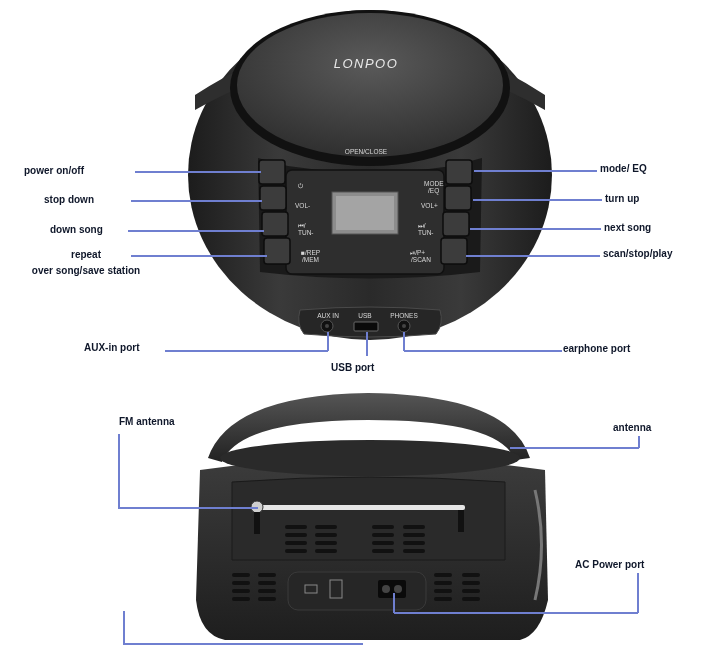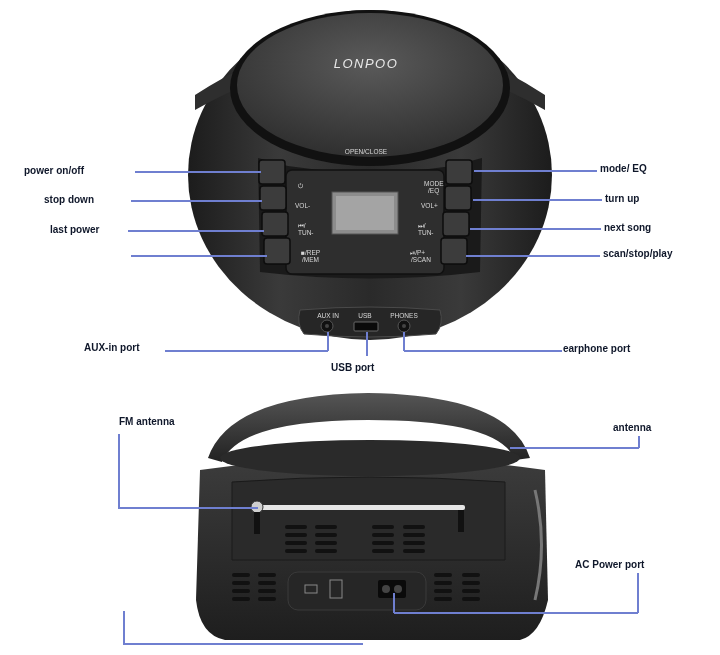--- a/index.html
+++ b/index.html
@@ -150,23 +150,25 @@
       <path d="M535 490 Q548 545 535 600" stroke="#777" stroke-width="3" fill="none"></path>
     </g>
   </svg>
 
   <div class="lbl" style="left:24px;top:163px;">power on/off</div>
   <div class="line h" style="left:135px;top:171px;width:126px;"></div>
 
   <div class="lbl" style="left:44px;top:192px;">stop down</div>
   <div class="line h" style="left:131px;top:200px;width:131px;"></div>
 
-  <div class="lbl" style="left:50px;top:222px;">last power</div>
+  <div class="lbl" style="left:50px;top:222px;">down song</div>
   <div class="line h" style="left:128px;top:230px;width:136px;"></div>
 
+  <div class="lbl c" style="left:0px;top:247px;width:172px;">repeat</div>
+  <div class="lbl c" style="left:0px;top:263px;width:172px;">over song/save station</div>
   <div class="line h" style="left:131px;top:255px;width:136px;"></div>
 
   <div class="lbl" style="left:600px;top:161px;">mode/ EQ</div>
   <div class="line h" style="left:474px;top:170px;width:123px;"></div>
 
   <div class="lbl" style="left:605px;top:191px;">turn up</div>
   <div class="line h" style="left:473px;top:199px;width:129px;"></div>
 
   <div class="lbl" style="left:604px;top:220px;">next  song</div>
   <div class="line h" style="left:470px;top:228px;width:131px;"></div>

